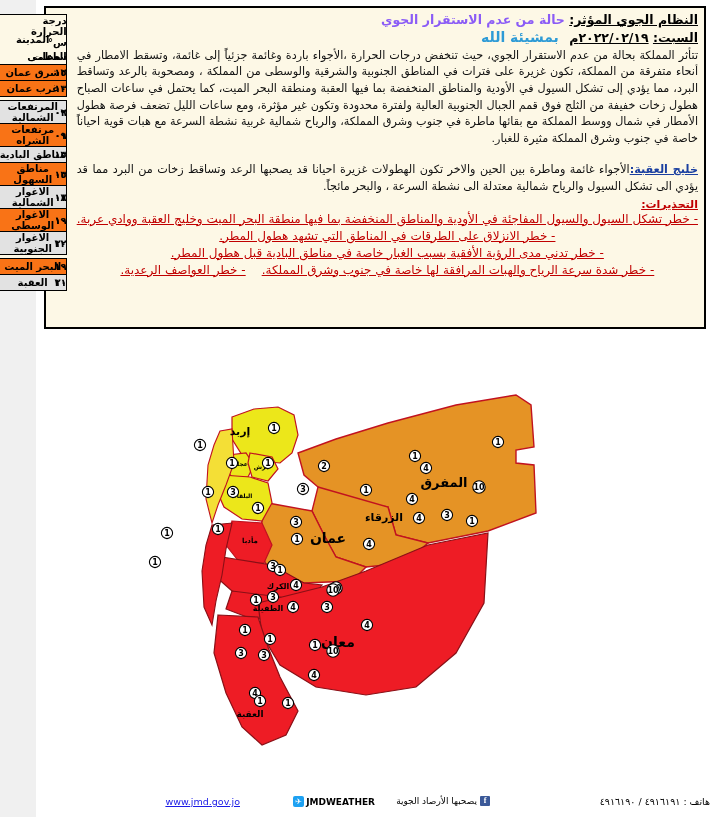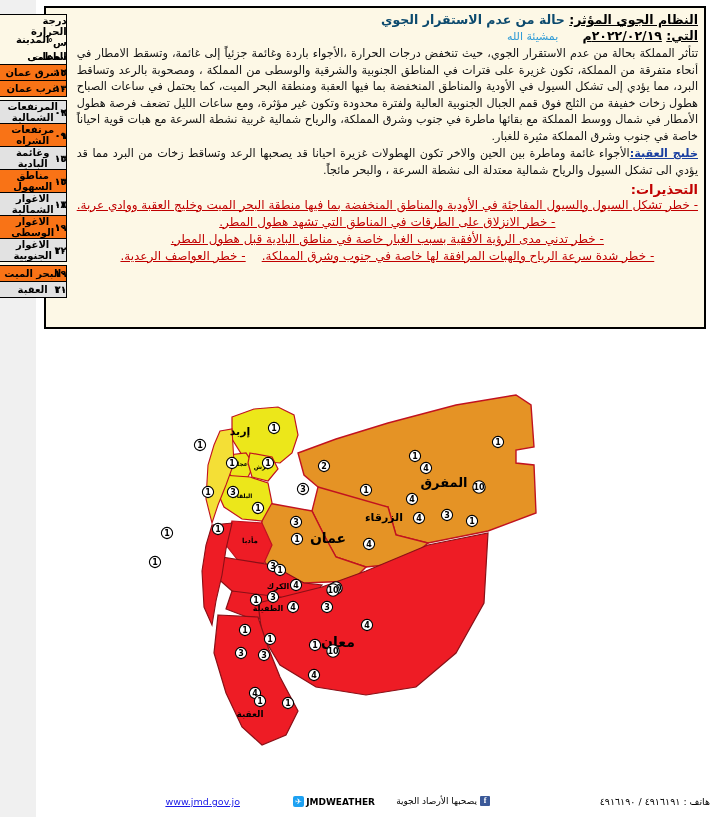--- a/index.html
+++ b/index.html
@@ -48,63 +48,64 @@
     font-size: 12.5px;
     font-weight: bold;
     line-height: 1.25;
     white-space: nowrap;
   }
   .hdr-title {
     color: #000;
     text-decoration: underline;
   }
   .hdr-sub {
-    color: #0c4a6e;
+    color: #8b5cf6;
     font-weight: bold;
     margin-top: 35px;
   }
   .hdr-line2 {
     font-size: 12.5px;
     font-weight: bold;
     line-height: 1.3;
     white-space: nowrap;
   }
   .hdr-date {
     color: #000;
     text-decoration: underline;
   }
   .hdr-god {
     color: #2e9bd6;
-    font-size: 11px;
-    font-weight: normal;
-    margin-right: 20px;
+    font-size: 14px;
+    font-weight: bold;
+    margin-right: 6px;
   }
   .body-para {
     font-size: 11.2px;
     line-height: 1.48;
     text-align: justify;
     color: #111;
     margin-top: 2px;
   }
   .aqaba-para {
     font-size: 11.2px;
     line-height: 1.48;
     text-align: justify;
     color: #111;
-    margin-top: 1px;
+    margin-top: 15px;
   }
   .aqaba-label {
     color: #1a3fa0;
     font-weight: bold;
     text-decoration: underline;
   }
   .warn-title {
     color: #c00000;
     font-weight: bold;
-    font-size: 13px;
+    font-size: 11px;
+    text-decoration: underline;
     margin-top: 2px;
     text-align: right;
   }
   .warn-item {
     color: #c00000;
     font-size: 12px;
     line-height: 1.42;
     text-decoration: underline;
     text-align: center;
     white-space: nowrap;
@@ -283,21 +284,21 @@
 <div class="page">
 
   <div class="bulletin">
 
     <div class="bulletin-text">
       <div class="hdr-line1">
         <span class="hdr-title">النظام الجوي المؤثر:</span>
         <span class="hdr-sub">حالة من عدم الاستقرار الجوي</span>
       </div>
       <div class="hdr-line2">
-        <span class="hdr-date">التي:</span>
+        <span class="hdr-date">السبت:</span>
         <span class="hdr-date">٢٠٢٢/٠٢/١٩م</span>
         <span class="hdr-god">بمشيئة الله</span>
       </div>
 
       <div class="body-para">تتأثر المملكة بحالة من عدم الاستقرار الجوي، حيث تنخفض درجات الحرارة ،الأجواء باردة وغائمة جزئياً إلى غائمة، وتسقط الامطار في أنحاء متفرقة من المملكة، تكون غزيرة على فترات في المناطق الجنوبية والشرقية والوسطى من المملكة ، ومصحوبة بالرعد وتساقط البرد، مما يؤدي إلى تشكل السيول في الأودية والمناطق المنخفضة بما فيها العقبة ومنطقة البحر الميت، كما يحتمل في ساعات الصباح هطول زخات خفيفة من الثلج فوق قمم الجبال الجنوبية العالية ولفترة محدودة وتكون غير مؤثرة، ومع ساعات الليل تضعف فرصة هطول الأمطار في شمال ووسط المملكة مع بقائها ماطرة في جنوب وشرق المملكة، والرياح شمالية غربية نشطة السرعة مع هبات قوية احياناً خاصة في جنوب وشرق المملكة مثيرة للغبار.</div>
 
       <div class="aqaba-para">
         <span class="aqaba-label">خليج العقبة:</span><span>الأجواء غائمة وماطرة بين الحين والاخر تكون الهطولات غزيرة احيانا قد يصحبها الرعد وتساقط زخات من البرد مما قد يؤدي الى تشكل السيول والرياح شمالية معتدلة الى نشطة السرعة ، والبحر مائجاً.</span>
       </div>
 
@@ -344,21 +345,21 @@
           <td class="c-city shade">المرتفعات الشمالية</td>
         </tr>
         <tr>
           <td class="c-min">٠١</td>
           <td class="c-max">٠٩</td>
           <td class="c-city plain">مرتفعات الشراه</td>
         </tr>
         <tr>
           <td class="c-min">٠٣</td>
           <td class="c-max">١٥</td>
-          <td class="c-city shade">وغائمة البادية</td>
+          <td class="c-city shade">مناطق البادية</td>
         </tr>
         <tr>
           <td class="c-min">٠٥</td>
           <td class="c-max">١٣</td>
           <td class="c-city plain">مناطق السهول</td>
         </tr>
         <tr>
           <td class="c-min">٠٧</td>
           <td class="c-max">١٨</td>
           <td class="c-city shade">الاغوار الشمالية</td>

